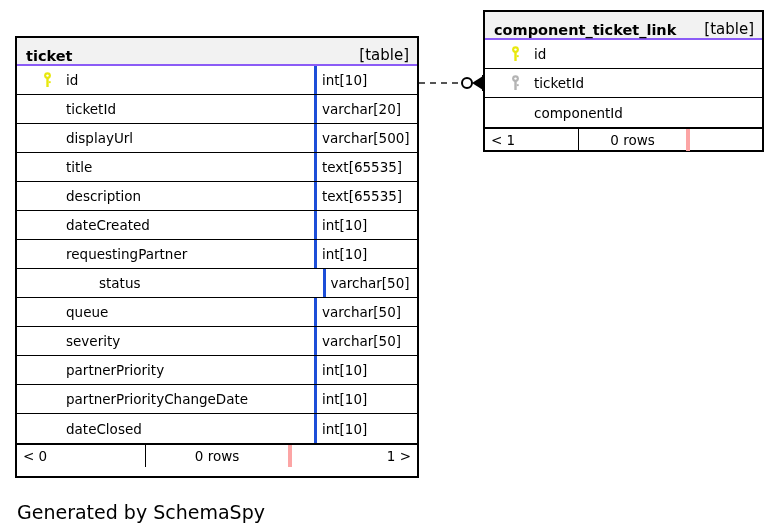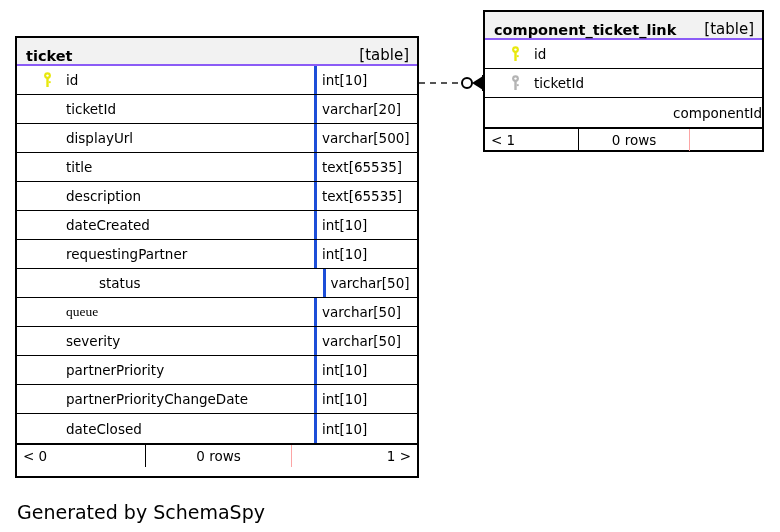--- a/index.html
+++ b/index.html
@@ -107,21 +107,21 @@
   }
   .foot-cell {
     display: flex;
     align-items: center;
     box-sizing: border-box;
     padding: 0 6px;
     overflow: hidden;
     white-space: nowrap;
   }
   .foot-left   { justify-content: flex-start; }
-  .foot-center { justify-content: center; border-left: 1px solid #000000; border-right: 1px solid #fca5a5; }
+  .foot-center { justify-content: center; border-left: 1px solid #000000; border-right: 4px solid #fca5a5; }
   .foot-right  { justify-content: flex-end; }
 
   
   .connector {
     position: absolute;
     left: 419px;
     top: 70px;
     width: 68px;
     height: 26px;
   }
@@ -205,21 +205,21 @@
           <div class="cell-type" style="width:103px;">int[10]</div>
         </div>
         <div class="row with-divider">
           <div class="cell-name" style="width:297px;margin-left:33px;">
             <span class="key-slot"></span>
             <span class="col-label">status</span>
           </div>
           <div class="cell-type" style="width:103px;">varchar[50]</div>
         </div>
         <div class="row with-divider">
-          <div class="cell-name" style="width:297px;font-family:Liberation Serif, serif;">
+          <div class="cell-name" style="width:297px;">
             <span class="key-slot"></span>
             <span class="col-label">queue</span>
           </div>
           <div class="cell-type" style="width:103px;">varchar[50]</div>
         </div>
         <div class="row with-divider">
           <div class="cell-name" style="width:297px;">
             <span class="key-slot"></span>
             <span class="col-label">severity</span>
           </div>
@@ -283,21 +283,21 @@
                 <circle cx="5.5" cy="3.6" r="3.4" fill="#b4b4b4"></circle>
                 <circle cx="5.5" cy="3.6" r="1.2" fill="#ffffff"></circle>
                 <rect x="4.3" y="5.6" width="2.4" height="9.4" fill="#b4b4b4"></rect>
                 <rect x="6.7" y="9.2" width="2.0" height="1.9" fill="#b4b4b4"></rect>
               </svg>
             </span>
             <span class="col-label">ticketId</span>
           </div>
         </div>
         <div class="row">
-          <div class="cell-name" style="width:319px;justify-content:flex-end;">
+          <div class="cell-name" style="width:319px;">
             <span class="key-slot"></span>
             <span class="col-label">componentId</span>
           </div>
         </div>
       </div>
 
     <div class="entity-footer">
       <div class="foot-cell foot-left" style="width:93px;">&lt; 1</div>
       <div class="foot-cell foot-center" style="width:112px;">0 rows</div>
       <div class="foot-cell foot-right" style="width:72px;"></div>

